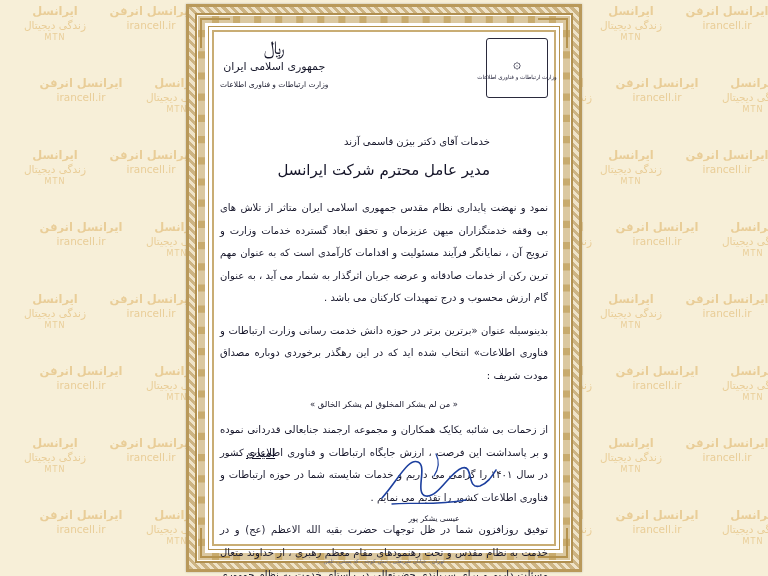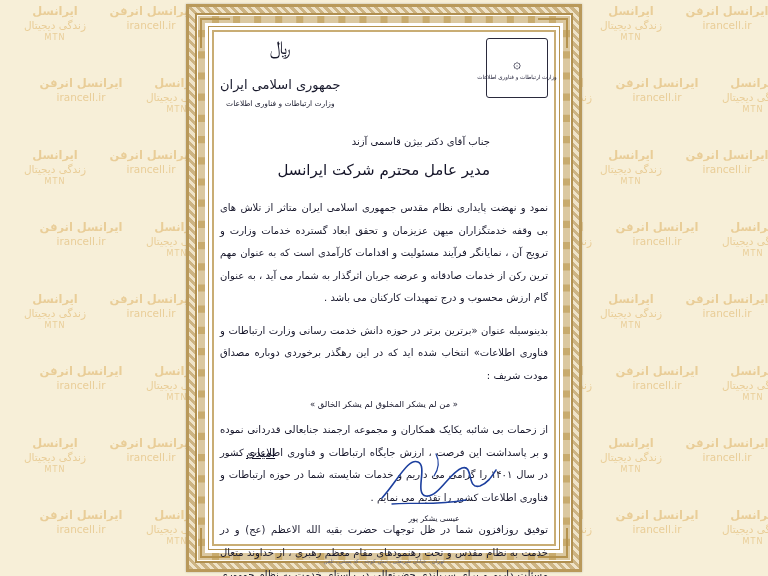--- a/index.html
+++ b/index.html
@@ -147,23 +147,23 @@
     text-align: center;
     line-height: 1.5;
     margin-right: 26px;
   }
   #emblem-icon {
     font-size: 19px;
     color: #17182b;
     line-height: 1;
   }
   #ministry-line1 {
-    font-size: 13px;
+    font-size: 11px;
     color: #17182b;
-    margin-top: 18px;
+    margin-top: 2px;
     white-space: nowrap;
   }
   #ministry-line2 {
     font-size: 7.5px;
     color: #17182b;
     margin-top: 3px;
     white-space: nowrap;
   }
   #seal-block {
     width: 60px;
@@ -637,21 +637,21 @@
         <div id="emblem-icon">﷼</div>
         <div id="ministry-line1">جمهوری اسلامی ایران</div>
         <div id="ministry-line2">وزارت ارتباطات و فناوری اطلاعات</div>
       </div>
       <div id="seal-block">
         <div id="seal-glyph">۞</div>
         <div id="seal-caption">وزارت ارتباطات و فناوری اطلاعات</div>
       </div>
     </div>
 
-    <div class="addressee">جناب آقای دکتر بیژن قاسمی آزند</div>
+    <div class="addressee">خدمات آقای دکتر بیژن قاسمی آزند</div>
     <div class="addressee addressee-2">مدیر عامل محترم شرکت ایرانسل</div>
 
     <div class="body-par">نمود و نهضت پایداری نظام مقدس جمهوری اسلامی ایران متاثر از تلاش های بی وقفه خدمتگزاران میهن عزیزمان و تحقق ابعاد گسترده خدمات وزارت و ترویج آن ، نمایانگر فرآیند مسئولیت و اقدامات کارآمدی است که به عنوان مهم ترین رکن از خدمات صادقانه و عرضه جریان اثرگذار به شمار می آید ، به عنوان گام ارزش محسوب و درج تمهیدات کارکنان می باشد .</div>
     <div class="body-par tight">بدینوسیله عنوان «برترین برتر در حوزه دانش خدمت رسانی وزارت ارتباطات و فناوری اطلاعات» انتخاب شده اید که در این رهگذر برخوردی دوباره مصداق مودت شریف :</div>
     <div class="quote-line">« من لم یشکر المخلوق لم یشکر الخالق »</div>
     <div class="body-par tight">از زحمات بی شائبه یکایک همکاران و مجموعه ارجمند جنابعالی قدردانی نموده و بر پاسداشت این فرصت ، ارزش جایگاه ارتباطات و فناوری اطلاعات کشور در سال ۱۴۰۱ را گرامی می داریم و خدمات شایسته شما در حوزه ارتباطات و فناوری اطلاعات کشور را تقدیم می نمایم .</div>
     <div class="body-par tight">توفیق روزافزون شما در ظل توجهات حضرت بقیه الله الاعظم (عج) و در خدمت به نظام مقدس و تحت رهنمودهای مقام معظم رهبری ، از خداوند متعال مسئلت داریم و برای سربلندی حضرتعالی در راستای خدمت به نظام جمهوری اسلامی ایران و ارتقاء خدمات شرکت می نمائیم .</div>
 
     <div id="signature-area">
       <div id="closing-word">امیدی</div>

